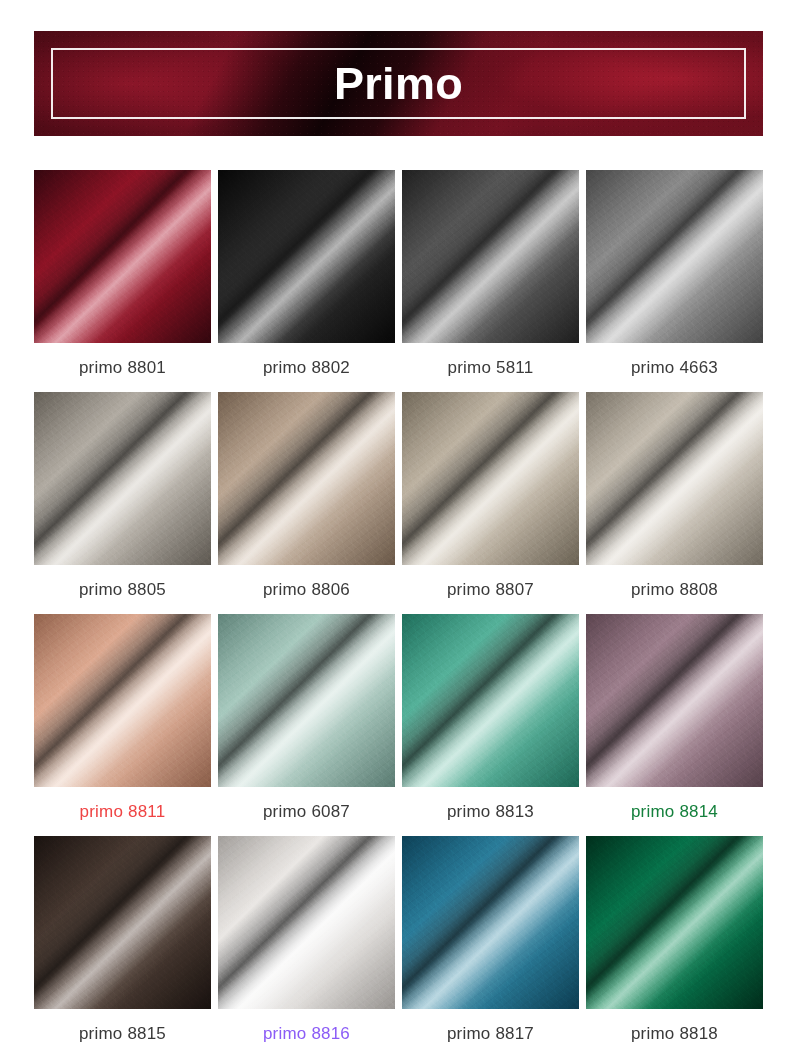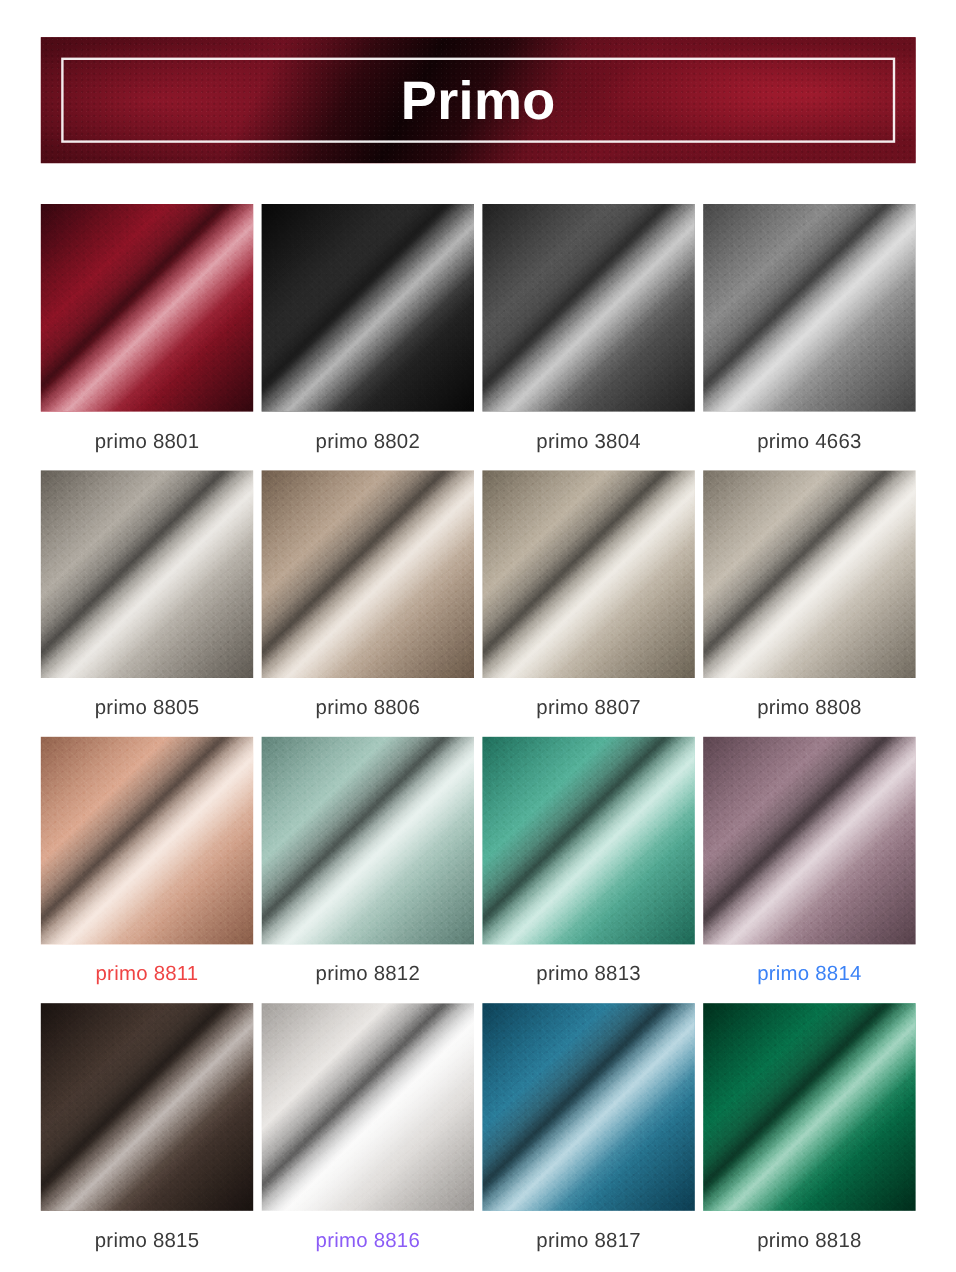--- a/index.html
+++ b/index.html
@@ -203,21 +203,21 @@
         </div>
         <div class="label" style="color: rgb(58, 58, 58);">primo 8802</div>
       </div>
       <div class="cell">
         <div class="swatch" style="background: linear-gradient(135deg, rgb(35, 35, 35) 0%, rgb(85, 85, 85) 30%, rgb(141, 141, 141) 52%, rgb(85, 85, 85) 72%, rgb(35, 35, 35) 100%);">
           <div class="ly shade"></div>
           <div class="ly crease"></div>
           <div class="ly ridge"></div>
           <div class="ly tex"></div>
         </div>
-        <div class="label" style="color: rgb(58, 58, 58);">primo 3804</div>
+        <div class="label" style="color: rgb(58, 58, 58);">primo 5811</div>
       </div>
       <div class="cell">
         <div class="swatch" style="background: linear-gradient(135deg, rgb(78, 78, 78) 0%, rgb(139, 139, 139) 30%, rgb(189, 189, 189) 52%, rgb(139, 139, 139) 72%, rgb(78, 78, 78) 100%);">
           <div class="ly shade"></div>
           <div class="ly crease"></div>
           <div class="ly ridge"></div>
           <div class="ly tex"></div>
         </div>
         <div class="label" style="color: rgb(58, 58, 58);">primo 4663</div>
       </div>
@@ -266,39 +266,39 @@
         </div>
         <div class="label" style="color: #ef4444;">primo 8811</div>
       </div>
       <div class="cell">
         <div class="swatch" style="background: linear-gradient(135deg, rgb(107, 146, 135) 0%, rgb(169, 203, 192) 30%, rgb(216, 236, 229) 52%, rgb(169, 203, 192) 72%, rgb(107, 146, 135) 100%);">
           <div class="ly shade"></div>
           <div class="ly crease"></div>
           <div class="ly ridge"></div>
           <div class="ly tex"></div>
         </div>
-        <div class="label" style="color: rgb(58, 58, 58);">primo 8812</div>
+        <div class="label" style="color: rgb(58, 58, 58);">primo 6087</div>
       </div>
       <div class="cell">
         <div class="swatch" style="background: linear-gradient(135deg, rgb(34, 122, 101) 0%, rgb(86, 179, 155) 30%, rgb(159, 220, 202) 52%, rgb(86, 179, 155) 72%, rgb(34, 122, 101) 100%);">
           <div class="ly shade"></div>
           <div class="ly crease"></div>
           <div class="ly ridge"></div>
           <div class="ly tex"></div>
         </div>
         <div class="label" style="color: rgb(58, 58, 58);">primo 8813</div>
       </div>
       <div class="cell">
         <div class="swatch" style="background: linear-gradient(135deg, rgb(102, 76, 88) 0%, rgb(158, 127, 141) 30%, rgb(199, 170, 182) 52%, rgb(158, 127, 141) 72%, rgb(102, 76, 88) 100%);">
           <div class="ly shade"></div>
           <div class="ly crease"></div>
           <div class="ly ridge"></div>
           <div class="ly tex"></div>
         </div>
-        <div class="label" style="color: #3b82f6;">primo 8814</div>
+        <div class="label" style="color: #15803d;">primo 8814</div>
       </div>
       <div class="cell">
         <div class="swatch" style="background: linear-gradient(135deg, rgb(28, 20, 17) 0%, rgb(71, 56, 48) 30%, rgb(115, 95, 84) 52%, rgb(71, 56, 48) 72%, rgb(28, 20, 17) 100%);">
           <div class="ly shade"></div>
           <div class="ly crease"></div>
           <div class="ly ridge"></div>
           <div class="ly tex"></div>
         </div>
         <div class="label" style="color: rgb(58, 58, 58);">primo 8815</div>
       </div>

